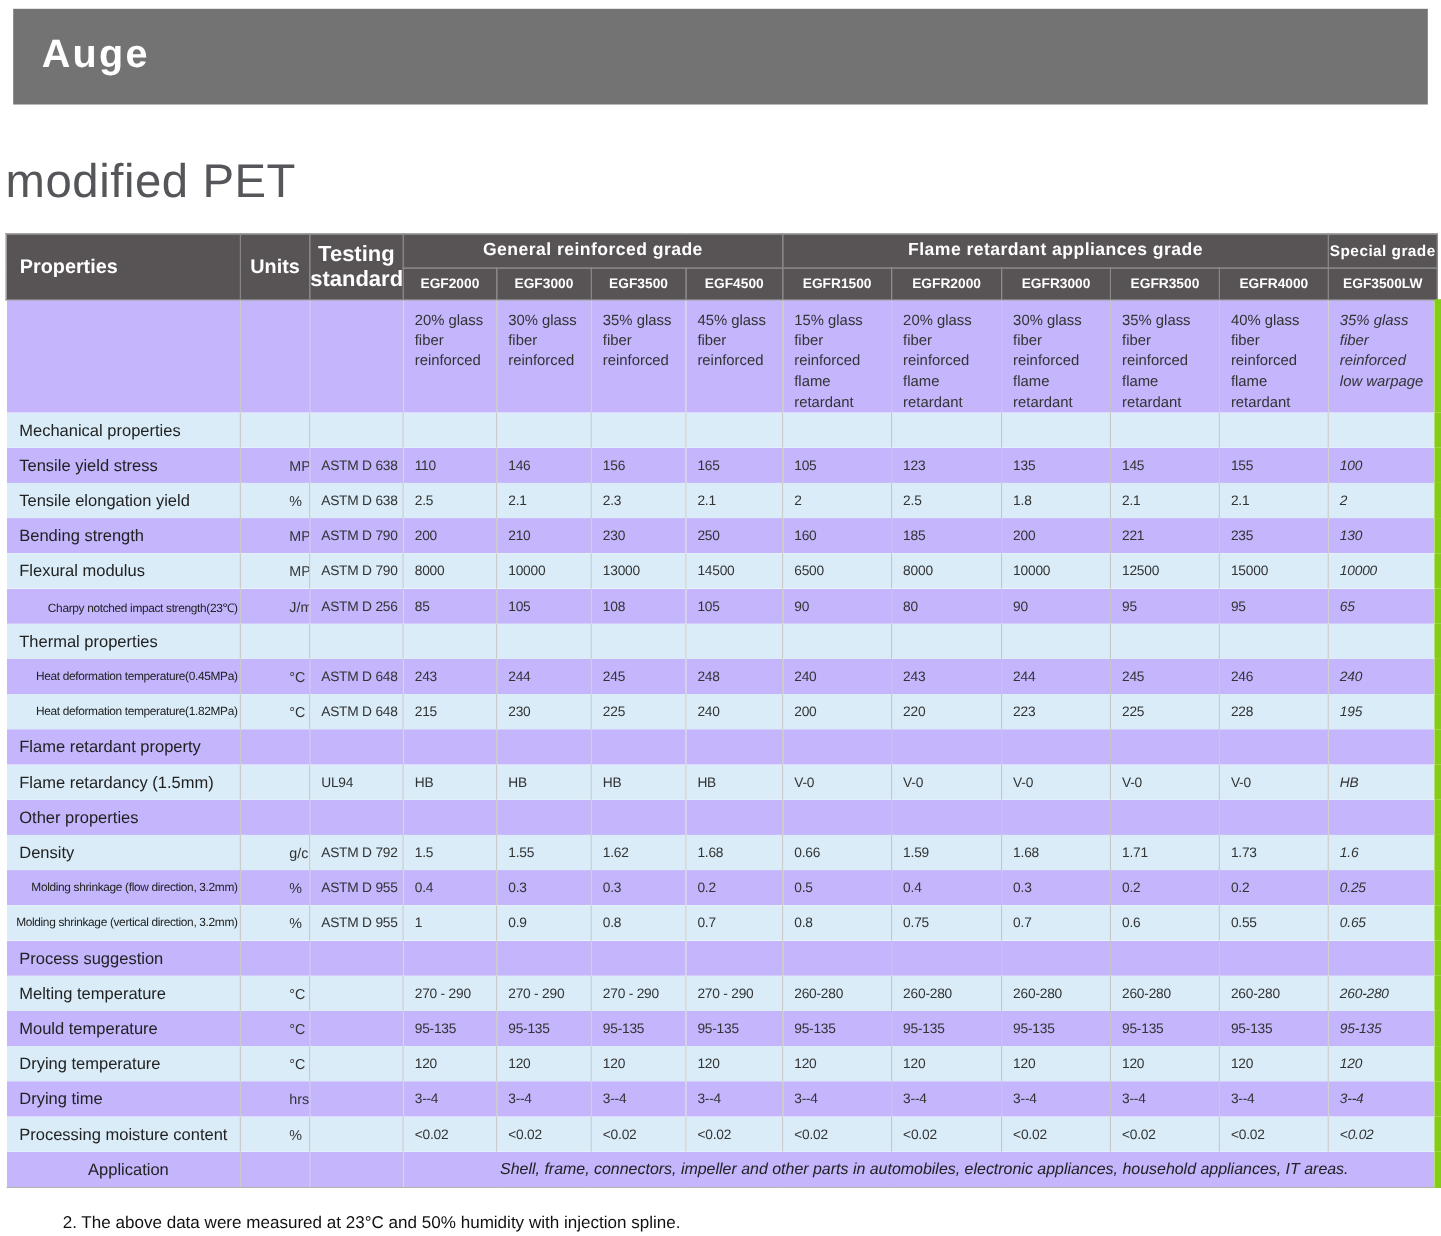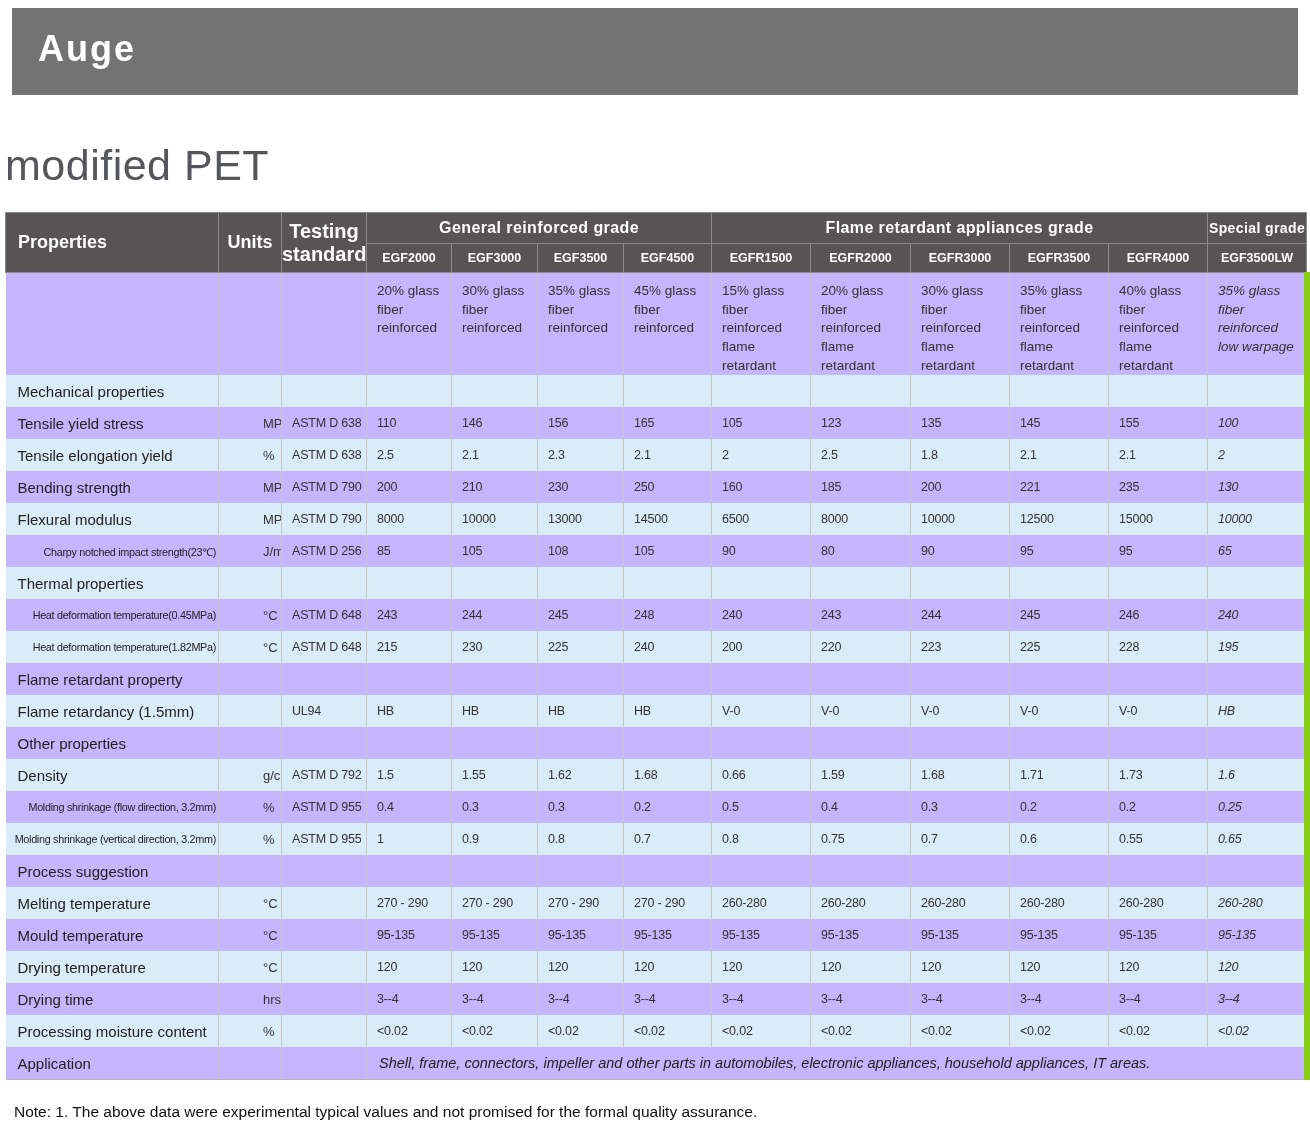--- a/index.html
+++ b/index.html
@@ -30,21 +30,21 @@
   tr.white { background:#c4b5fd; }
 
   td.prop { font-size:15px; color:#222222; padding-left:12px; white-space:nowrap; }
   td.prop.cond { font-size:10.8px; letter-spacing:-0.3px; padding-left:8px;text-align:right; }
   td.unit { font-size:13px;padding-left:44px; }
   td.std  { font-size:12.5px; letter-spacing:-0.2px; white-space:nowrap; }
   td.val  { letter-spacing:-0.2px; }
 
   tr.descrow td { height:73px; vertical-align:top; padding-top:9px; font-size:13.5px; line-height:1.38; color:#333; }
   td.apptext { font-size:14.5px; color:#222; padding-left:12px; }
-  tbody tr:last-child td { border-bottom:1px solid #b5b5b5; }
+  tbody tr:last-child td { border-bottom:1px solid #b5b5b5;text-align:center; }
 
   .notes { margin:20px 0 0 14px; font-size:15.5px; color:#111111; line-height:1.5; }
   .notes .note2 { margin-left:43px; }
 </style>
 </head>
 <body>
 
 <div class="topbar">
   <div class="logo">Auge</div>
 </div>
@@ -423,15 +423,14 @@
       <tr class="white">
         <td class="prop">Application</td>
         <td class="unit"></td>
         <td class="std"></td>
         <td class="apptext" colspan="10">Shell, frame, connectors, impeller and other parts in automobiles, electronic appliances, household appliances, IT areas.</td>
       </tr>
     </tbody>
 </table>
 
 <div class="notes">
-  <div class="note1">Note: 1. The above data were experimental typical values and not promised for the formal quality assurance.</div>
   <div class="note2">2. The above data were measured at 23°C and 50% humidity with injection spline.</div>
 </div>
 
 </body></html>

